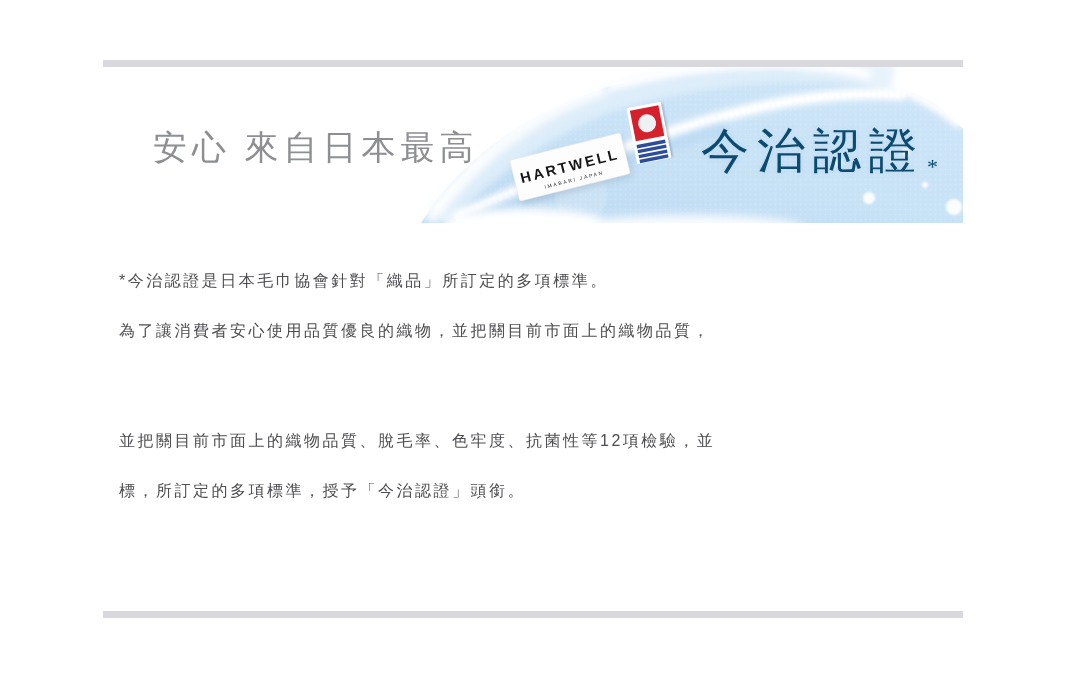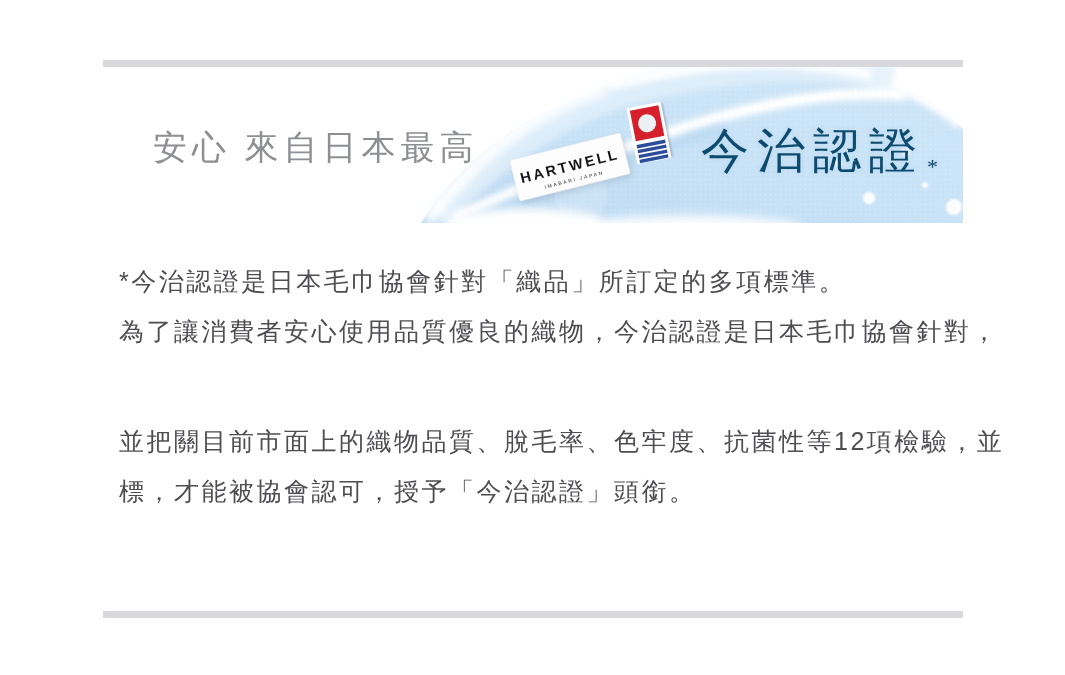--- a/index.html
+++ b/index.html
@@ -73,21 +73,21 @@
     letter-spacing: 0;
     vertical-align: -0.30em;
     margin-left: 2px;
   }
 
   .body-para {
     position: absolute;
     left: 16px;
     width: 844px;
     color: #4e4e52;
-    font-size: 25px;
+    font-size: 16px;
     font-weight: 300;
     letter-spacing: 2.5px;
   }
   .body-para.p1 { top: 256px; }
   .body-para.p2 { top: 416px; }
   .body-line {
     display: block;
     height: 50px;
     line-height: 50px;
     white-space: nowrap;
@@ -170,24 +170,24 @@
         </g>
       </svg>
 
       <div class="banner-heading">安心 來自日本最高</div>
 
       <div class="cert-title"><span>今治認證</span><span class="cert-star">*</span></div>
     </div>
 
     <div class="body-para p1">
       <span class="body-line">*今治認證是日本毛巾協會針對「織品」所訂定的多項標準。</span>
-      <span class="body-line">為了讓消費者安心使用品質優良的織物，今治認證是日本毛巾協會針對，</span>
+      <span class="body-line">為了讓消費者安心使用品質優良的織物，並把關目前市面上的織物品質，</span>
     </div>
 
     <div class="body-para p2">
       <span class="body-line">並把關目前市面上的織物品質、脫毛率、色牢度、抗菌性等12項檢驗，並</span>
-      <span class="body-line">標，才能被協會認可，授予「今治認證」頭銜。</span>
+      <span class="body-line">標，所訂定的多項標準，授予「今治認證」頭銜。</span>
     </div>
 
     <div class="divider bottom"></div>
 
   </div>
 </div>
 
 </body></html>

